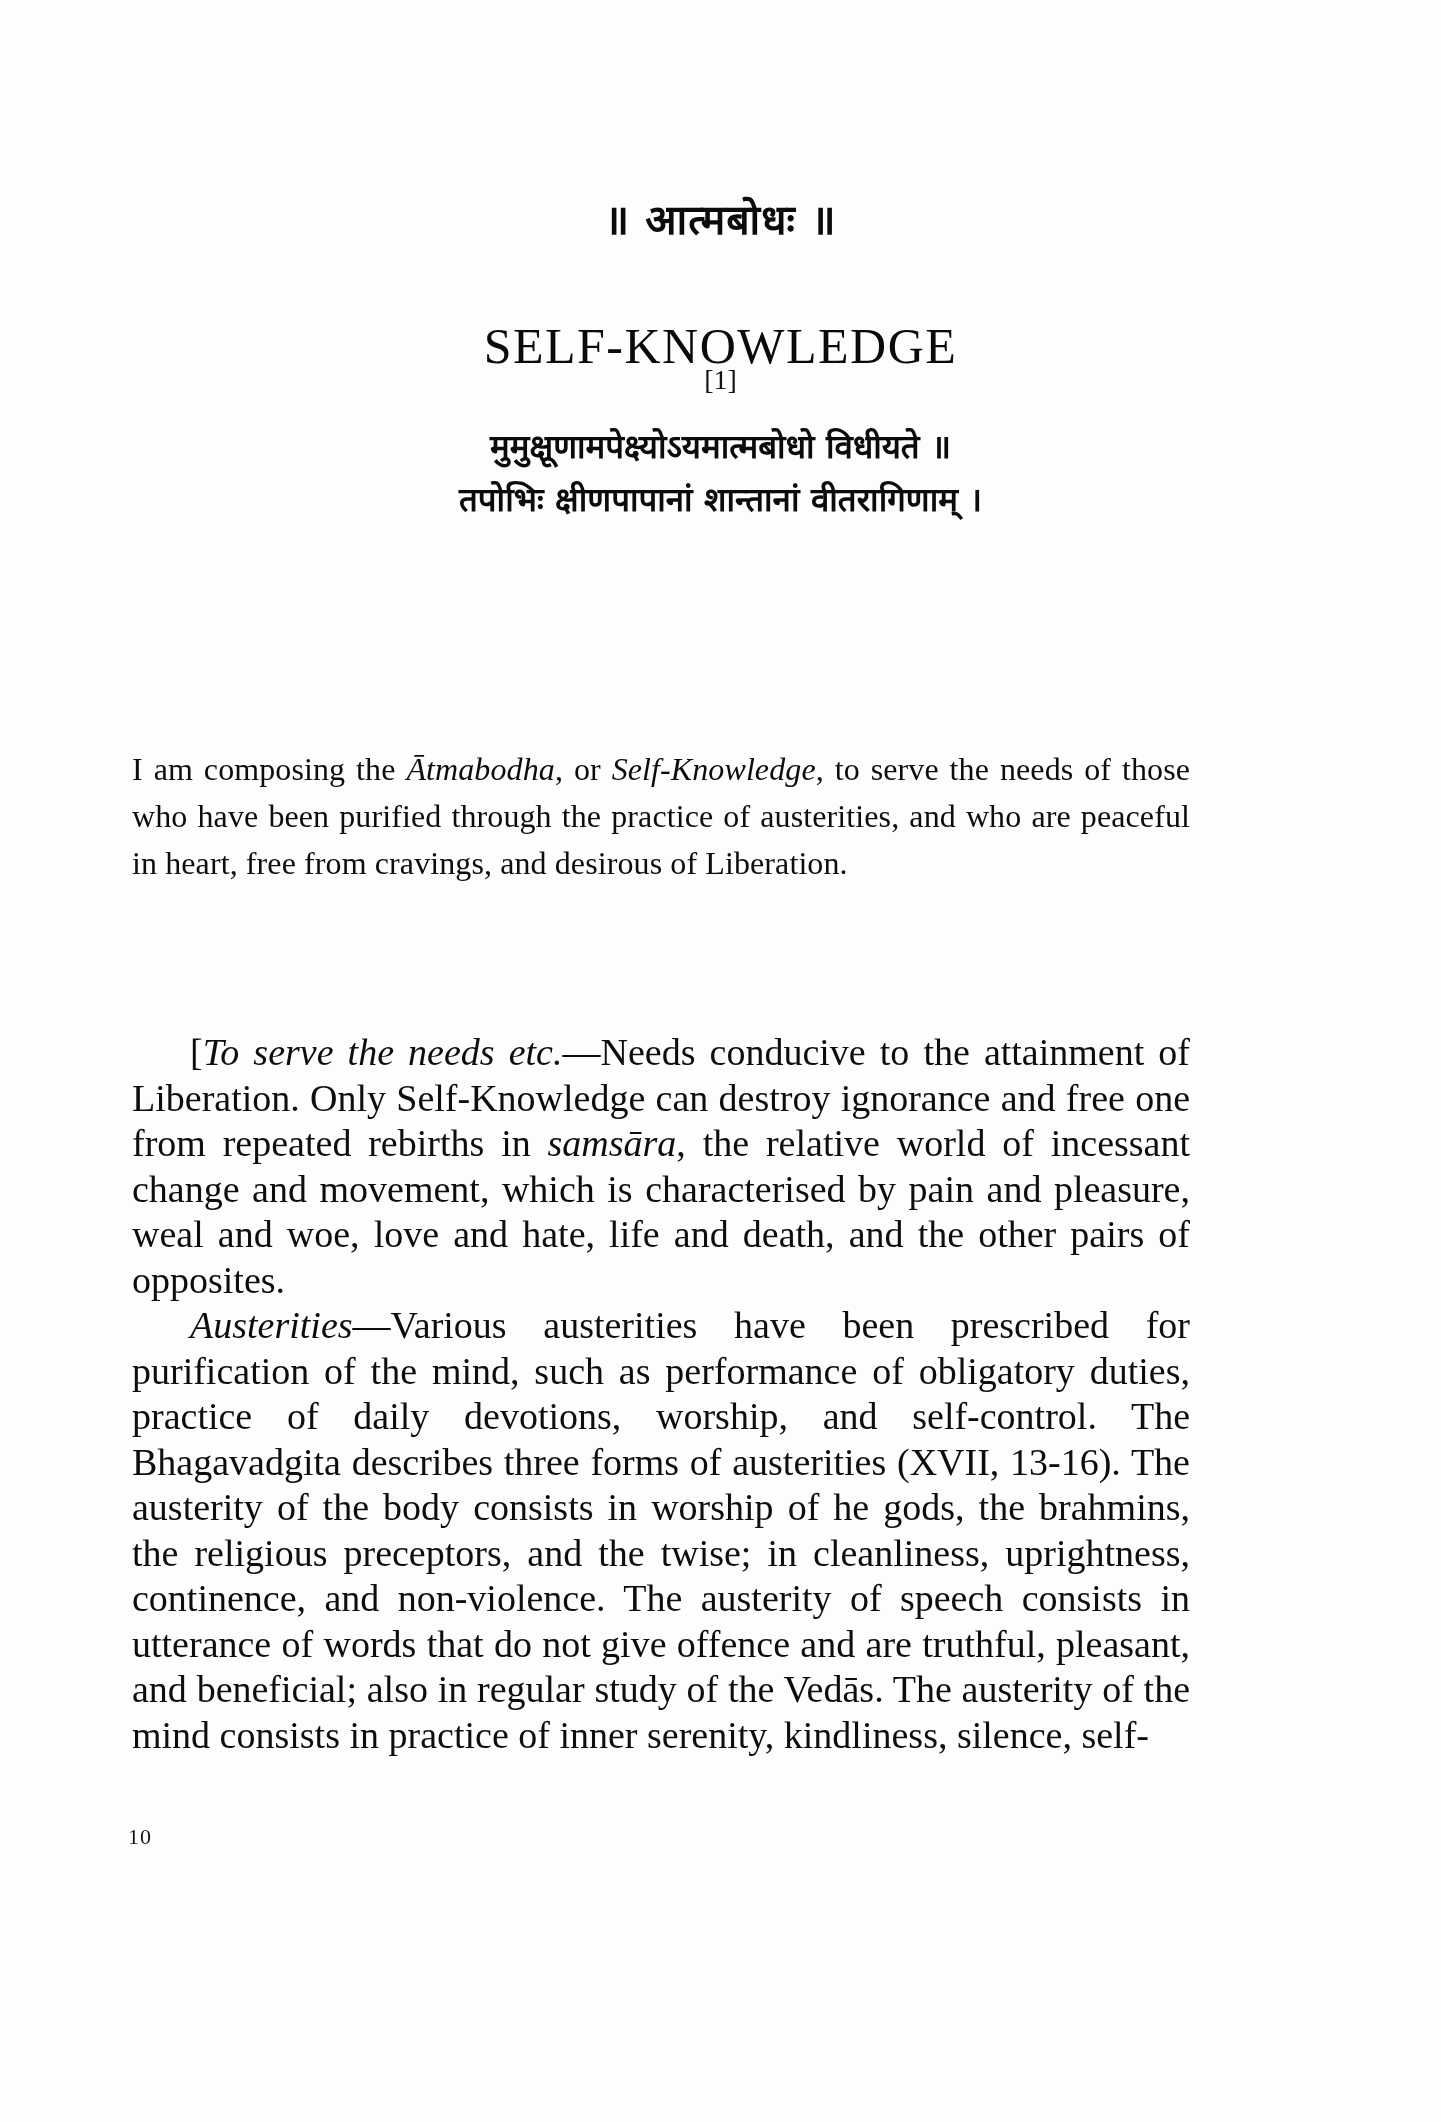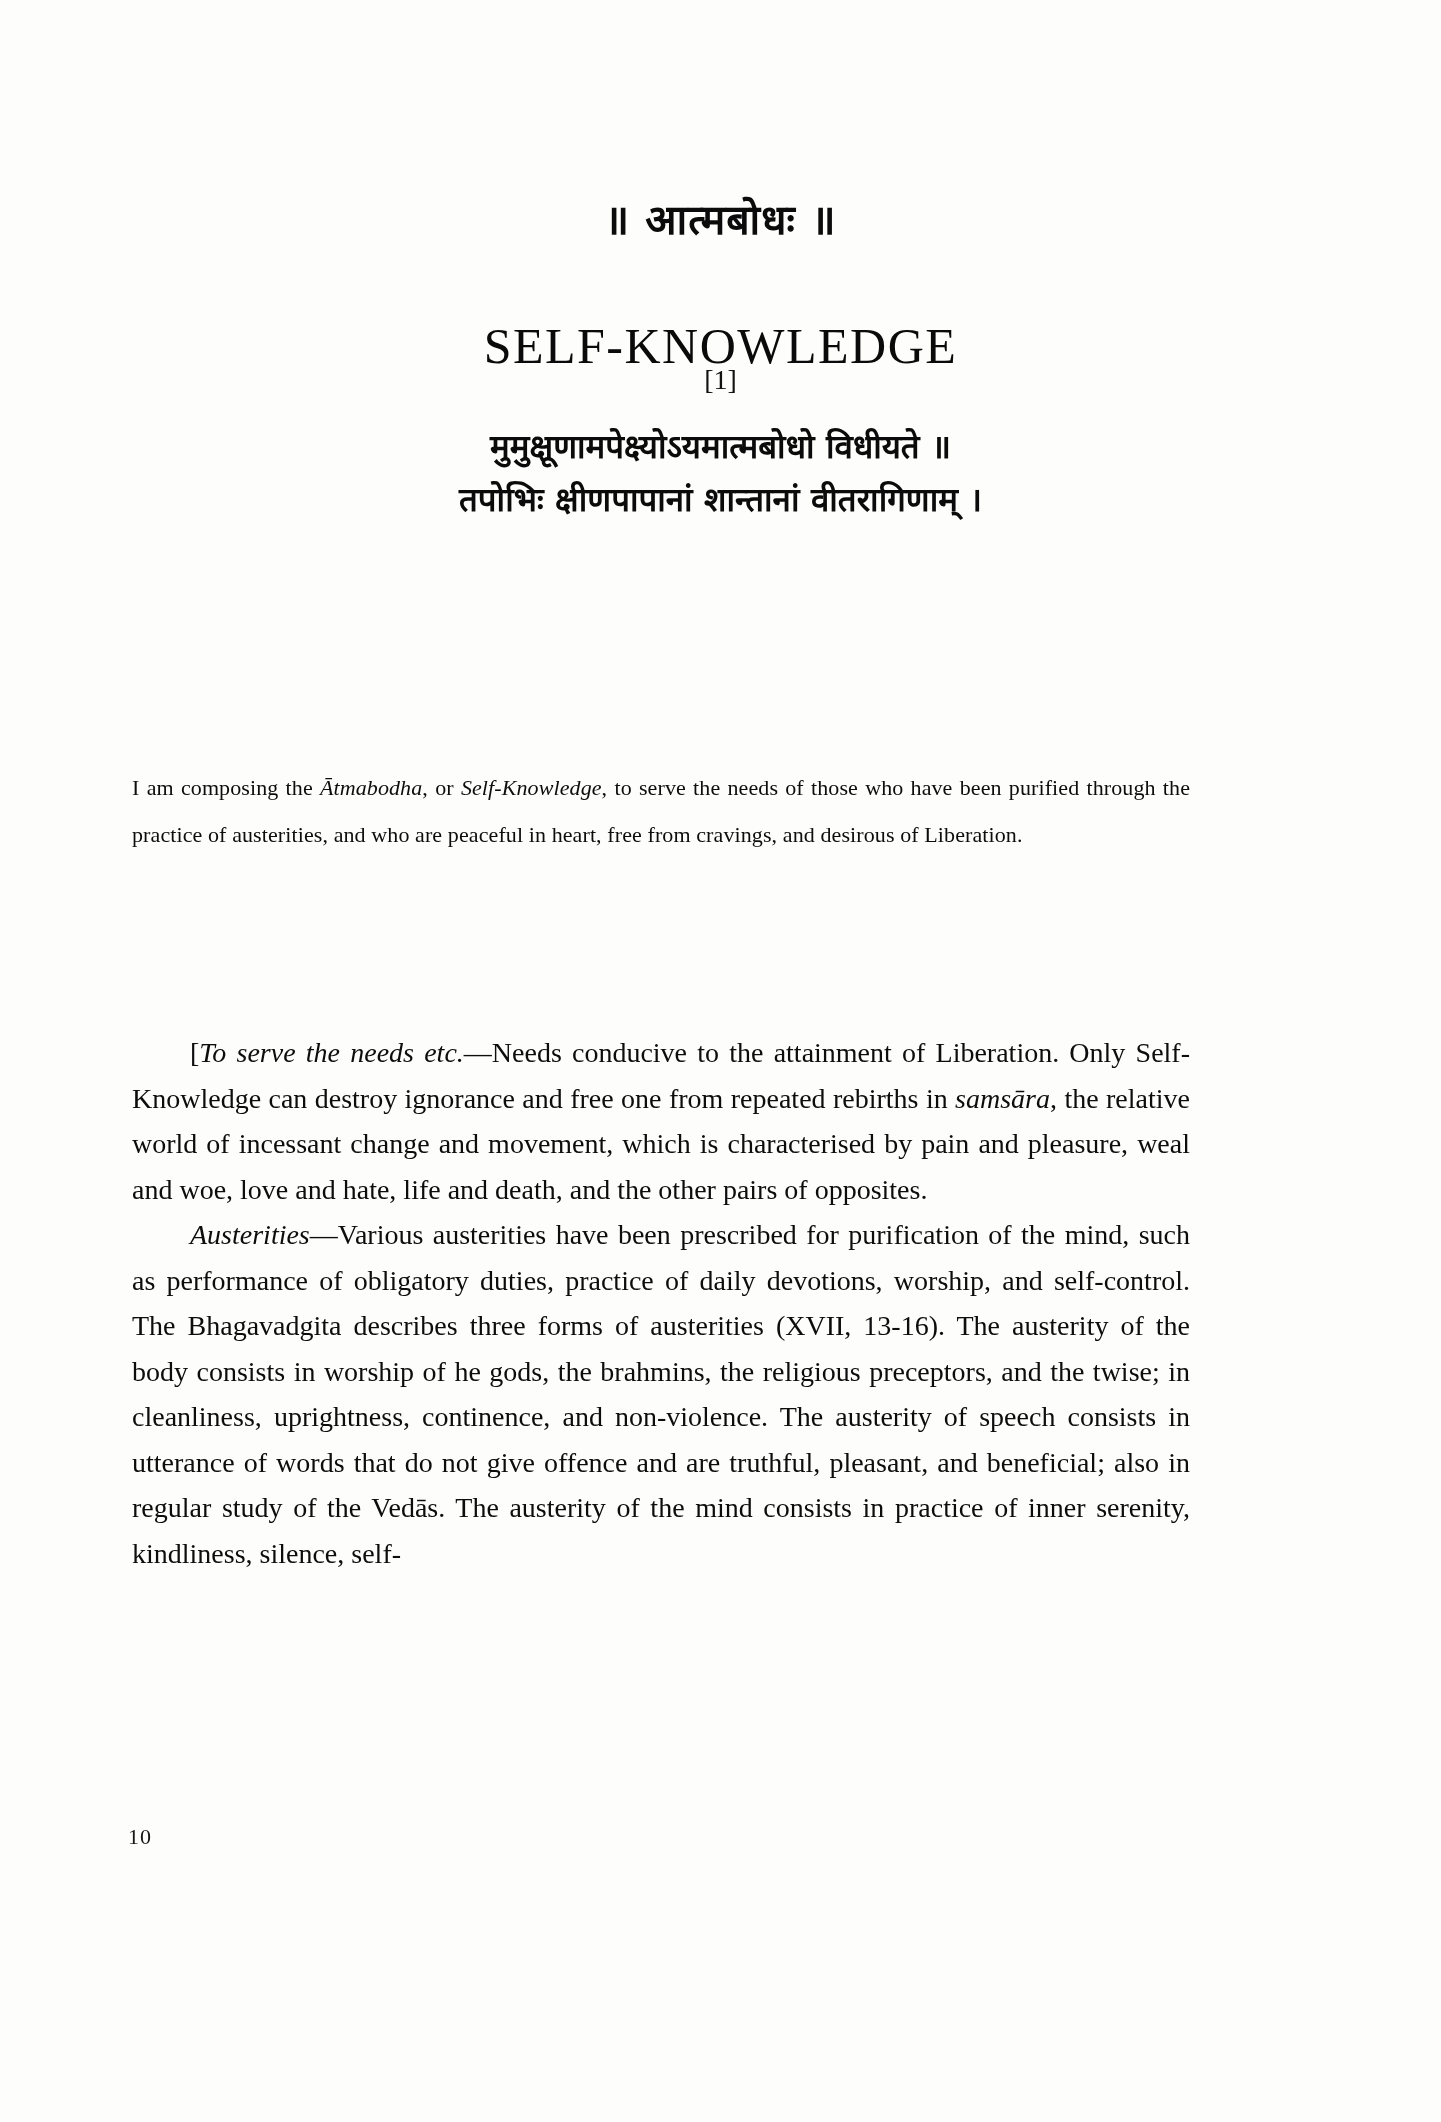--- a/index.html
+++ b/index.html
@@ -90,30 +90,30 @@
   .body-block {
     position: absolute;
     left: 132px;
     width: 1058px;
     font-family: "Liberation Serif", "DejaVu Serif", serif;
     color: #0d0d0d;
     text-align: justify;
     text-justify: inter-word;
   }
   .translation {
-    top: 764px;
-    font-size: 22px;
+    top: 746px;
+    font-size: 32px;
     line-height: 47px;
     letter-spacing: 0.1px;
   }
   .translation .first-line { text-indent: 62px; }
 
   .commentary {
     top: 1030px;
-    font-size: 28px;
+    font-size: 38px;
     line-height: 45.5px;
   }
   .commentary p {
     margin: 0;
     text-align: justify;
   }
   .commentary p.indented { text-indent: 58px; }
 
   em, .ital {
     font-style: italic;

